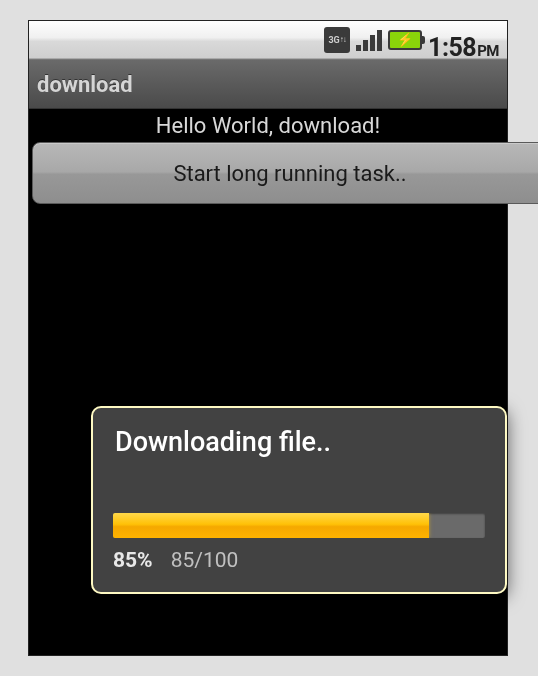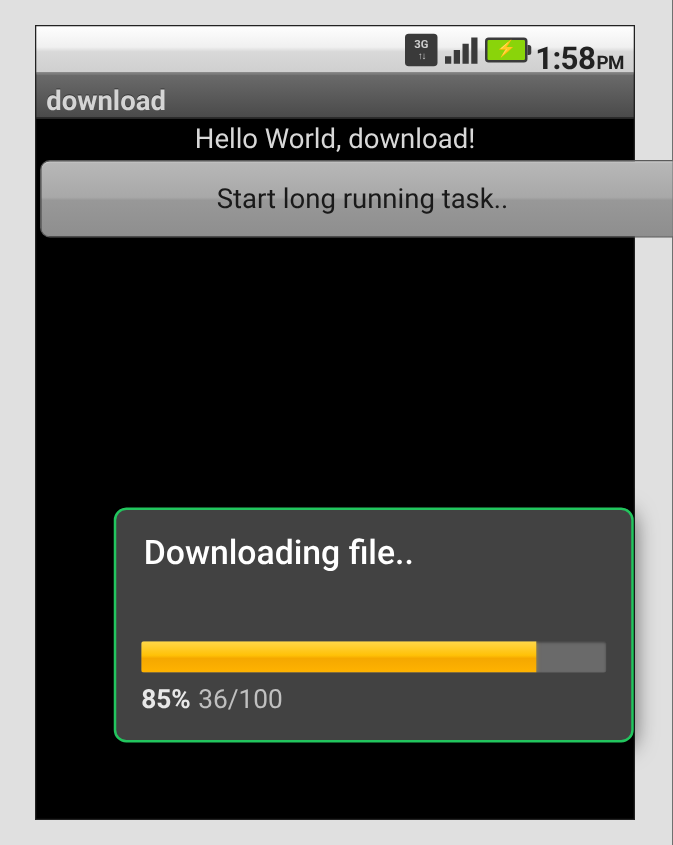--- a/index.html
+++ b/index.html
@@ -31,21 +31,21 @@
       border-bottom: 1px solid #aaa;
     }
     .status-icon-3g {
       width: 26px;
       height: 26px;
       background: #3a3a3a;
       color: #cfcfcf;
       font-size: 9px;
       font-weight: bold;
       display: flex;
-      flex-direction: column;
+      flex-direction: row;
       align-items: center;
       justify-content: center;
       border-radius: 3px;
       line-height: 1;
       padding-top:1px;
     }
     .status-icon-3g .arrows { font-size: 8px; letter-spacing: -1px;}
     .signal-icon {
       display: flex;
       align-items: flex-end;
@@ -83,27 +83,27 @@
     .battery-bolt { color:#2a2a2a; font-size:13px; font-weight:bold; line-height:1;}
     .clock {
       color: #222;
       font-size: 25px;
       font-weight: bold;
       letter-spacing: -0.5px;
       display:flex; align-items:baseline; gap:1px;
     }
     .clock .ampm { font-size: 15px; font-weight: bold; margin-top: 24px; }
     .title-bar {
-      height: 36px;
+      height: 50px;
       background: linear-gradient(to bottom, #6a6a6a 0%, #5a5a5a 50%, #4a4a4a 100%);
       color: #d5d5d5;
       font-size: 22px;
       font-weight: bold;
       display: flex;
-      align-items: flex-end;
+      align-items: center;
       padding: 0 8px;
       border-top: 1px solid #777;
       border-bottom: 1px solid #333;
       text-shadow: 0 -1px 0 #333;
     }
     .content {
       padding: 2px 3px;
       text-align: center;
     }
     .hello-text {
@@ -125,21 +125,21 @@
       justify-content: center;
       box-shadow: inset 0 1px 0 rgba(255,255,255,0.25);
       cursor: pointer;
     }
     .dialog {
       position: absolute;
       left: 62px;
       top: 385px;
       width: 416px;
       background: #424242;
-      border: 2px solid #22c55e;
+      border: 2px solid #fef9c3;
       border-radius: 10px;
       padding: 18px 20px 20px 20px;
       box-shadow: 0 4px 18px rgba(0,0,0,0.6);
       pointer-events: auto;
     }
     .dialog-title {
       color: #fff;
       font-size: 27px;
       font-weight: 500;
       margin-bottom: 55px;
@@ -155,21 +155,21 @@
       position: relative;
       margin-bottom: 10px;
     }
     .progress-fill {
       height: 100%;
       background: linear-gradient(to bottom, #ffd84a 0%, #ffc107 45%, #f5a800 55%, #ffb300 100%);
       box-shadow: 0 0 4px rgba(255,200,0,0.5);
     }
     .progress-text {
       display: flex;
-      gap: 6px;
+      gap: 18px;
       color: #c0c0c0;
       font-size: 21px;
       align-items: baseline;
     }
     .progress-text .pct {
       color: #e8e8e8;
       font-weight: bold;
     }
   </style>
 </head>
@@ -208,17 +208,17 @@
     </div>
   </div>
 
   <div class="dialog">
     <div class="dialog-title">Downloading file..</div>
     <div class="progress-track">
       <div class="progress-fill" style="width:85%"></div>
     </div>
     <div class="progress-text">
       <span class="pct">85%</span>
-      <span>36/100</span>
+      <span>85/100</span>
     </div>
   </div>
 
 </div>
 
 </body></html>

